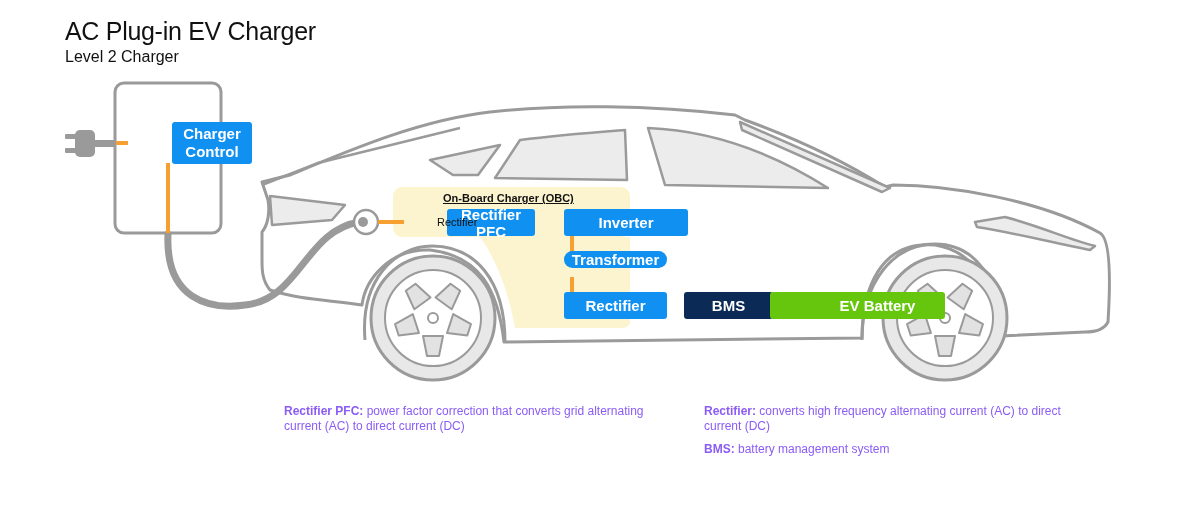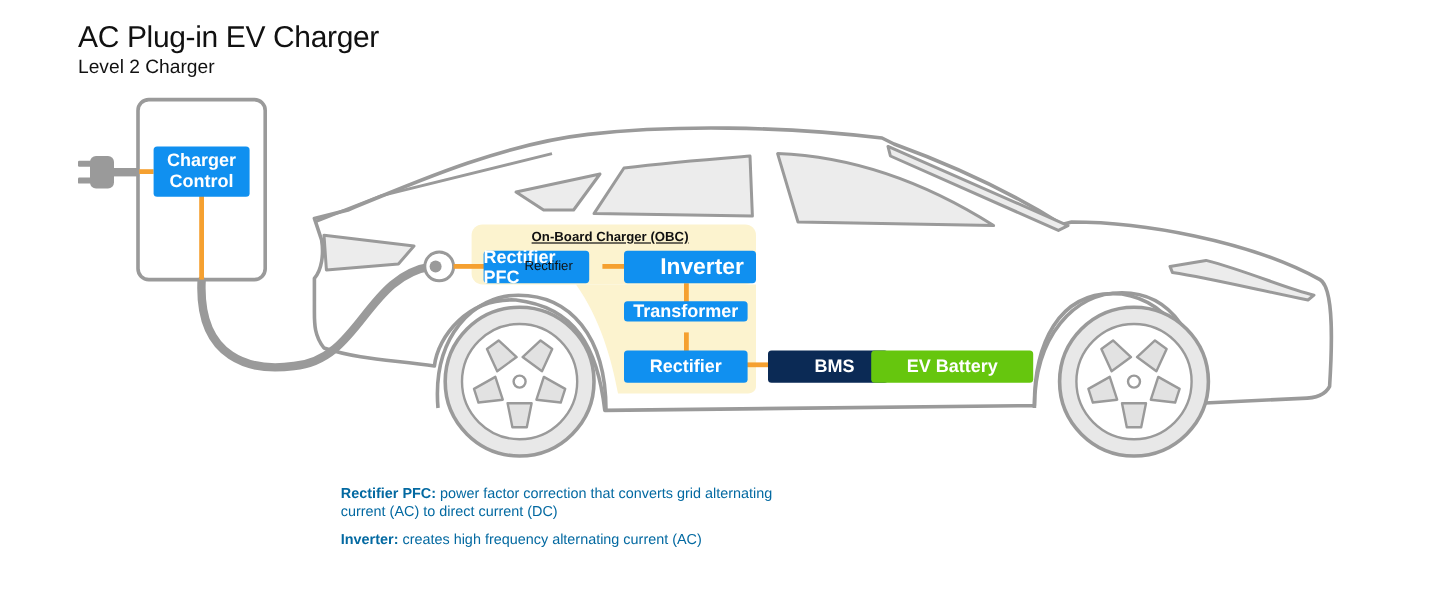--- a/index.html
+++ b/index.html
@@ -2,27 +2,27 @@
 <html><head>
 <meta charset="utf-8">
 <style>
   html, body { margin: 0; padding: 0; background: #ffffff; }
   body { width: 1195px; height: 505px; position: relative; overflow: hidden;
          font-family: "Liberation Sans", "DejaVu Sans", sans-serif; color: #111; }
   .title { position: absolute; left: 65px; top: 17px; font-size: 25px; font-weight: normal; letter-spacing: -0.3px; }
   .subtitle { position: absolute; left: 65px; top: 48px; font-size: 16px; }
   svg.art { position: absolute; left: 0; top: 0; }
   .box { position: absolute; border-radius: 3px; color: #fff; font-weight: bold;
-         display: flex; align-items: center; justify-content: center; text-align: left; }
+         display: flex; align-items: center; justify-content: center; text-align: center; margin-left: 44px; }
   .blue { background: #1090f0; }
   .navy { background: #0b2a55; }
   .green { background: #66c60e; }
   .obc-label { position: absolute; left: 443px; top: 192px; font-size: 11px; font-weight: bold; color: #111; text-decoration: underline; }
   .overlap { position: absolute; left: 437px; top: 216px; font-size: 11px; color: #111; }
-  .legend { position: absolute; font-size: 12px; line-height: 15px; color: #0369a1; }
+  .legend { position: absolute; font-size: 12px; line-height: 15px; color: #8b5cf6; }
   .legend b { font-weight: bold; }
   .legend p { margin: 0 0 8px 0; }
 </style>
 </head>
 <body>
 
 <div class="title">AC Plug-in EV Charger</div>
 <div class="subtitle">Level 2 Charger</div>
 
 <svg class="art" width="1195" height="505" viewBox="0 0 1195 505">
@@ -108,25 +108,26 @@
 
 <div class="box blue" style="left:128px;top:122px;width:80px;height:42px;font-size:15px;line-height:18px;flex-direction:column;">
   <span>Charger</span>
   <span>Control</span>
 </div>
 
 <div class="obc-label">On-Board Charger (OBC)</div>
 
 <div class="box blue" style="left:403px;top:209px;width:88px;height:27px;font-size:15px;">Rectifier PFC</div>
 <div class="overlap">Rectifier</div>
-<div class="box blue" style="left:520px;top:209px;width:90px;height:27px;font-size:19px;padding-left:20px;">Inverter</div>
-<div class="box blue" style="left:520px;top:251px;width:103px;height:17px;font-size:15px;">Transformer</div>
+<div class="box blue" style="left:520px;top:209px;width:124px;height:27px;font-size:15px;">Inverter</div>
+<div class="box blue" style="left:520px;top:251px;width:103px;height:17px;font-size:15px;border-radius:11px;">Transformer</div>
 <div class="box blue" style="left:520px;top:292px;width:103px;height:27px;font-size:15px;">Rectifier</div>
-<div class="box navy" style="left:640px;top:292px;width:89px;height:27px;font-size:15px;padding-left:11px;">BMS</div>
-<div class="box green" style="left:726px;top:292px;width:135px;height:27px;font-size:15px;">EV Battery</div>
+<div class="box navy" style="left:640px;top:292px;width:89px;height:27px;font-size:15px;">BMS</div>
+<div class="box green" style="left:726px;top:292px;width:135px;height:27px;font-size:15px;padding-left:40px;">EV Battery</div>
 
 <div class="legend" style="left:284px;top:404px;width:370px;">
   <p><b>Rectifier PFC:</b><span> power factor correction that converts grid alternating current (AC) to direct current (DC)</span></p>
-  <p><b>Inverter:</b><span> creates high frequency alternating current (AC)</span></p>
 </div>
 
 <div class="legend" style="left:704px;top:404px;width:380px;">
+  <p><b>Rectifier:</b><span> converts high frequency alternating current (AC) to direct current (DC)</span></p>
+  <p><b>BMS:</b><span> battery management system</span></p>
 </div>
 
 </body></html>

